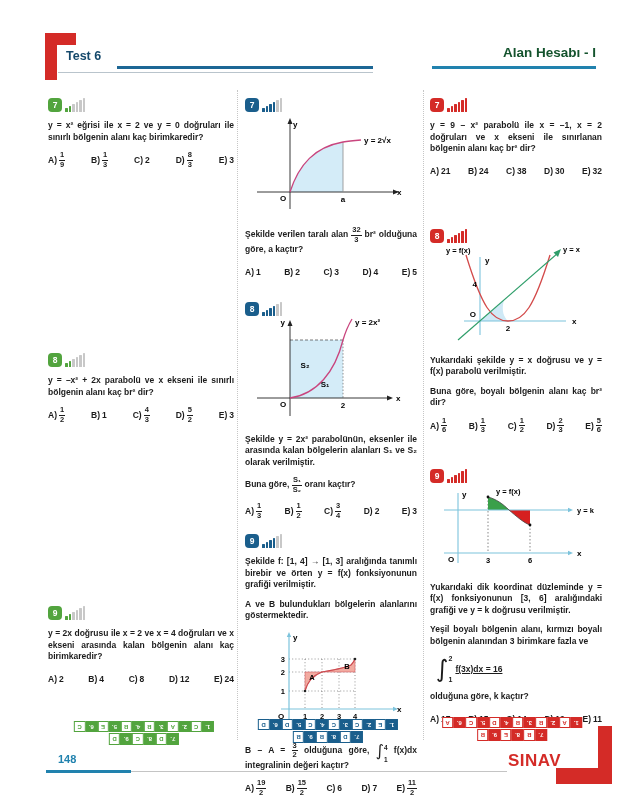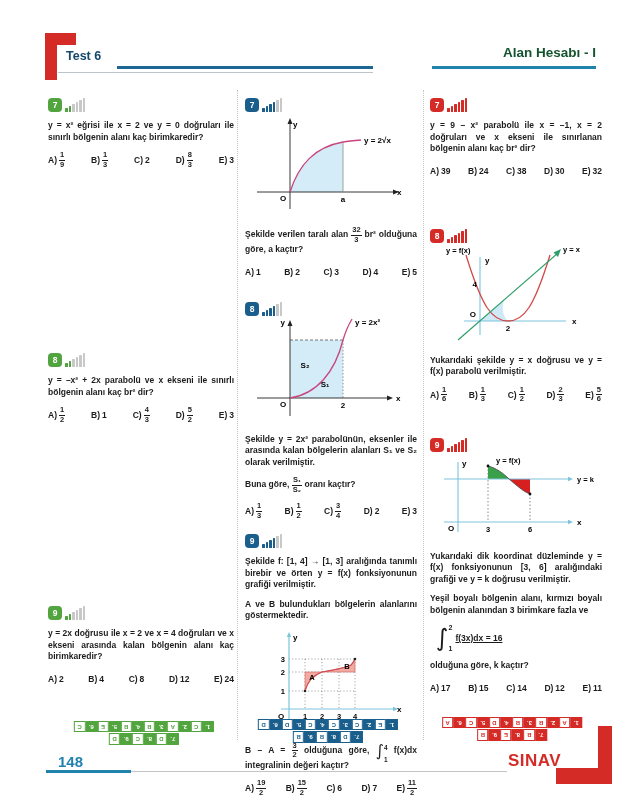--- a/index.html
+++ b/index.html
@@ -40,21 +40,21 @@
   .int-body{font-weight:bold;font-size:8.5px;margin-left:3px;text-decoration:underline;}
   .int-display{display:flex;align-items:center;margin:6px 0 6px 6px;}
   svg text{font-family:"Liberation Sans","DejaVu Sans",sans-serif;}
   
   .akey{position:absolute;transform:rotate(180deg);display:flex;flex-direction:column;gap:1px;align-items:center;}
   .akrow{display:flex;}
   .akn{background:var(--c);color:#fff;border:0.5px solid var(--c);}
   .akl{background:#fff;color:var(--c);border:0.5px solid var(--c);}
   .akn,.akl{font-size:6px;font-weight:bold;padding:1.5px 2.5px;line-height:6.5px;}
   
-  .page-num{position:absolute;left:58px;top:753px;font-size:15px;font-weight:bold;color:#2182ae;}
+  .page-num{position:absolute;left:58px;top:753px;font-size:11px;font-weight:bold;color:#2182ae;}
   .pn-rule{position:absolute;left:46px;top:770px;width:85px;height:2.5px;background:#2182ae;}
   .foot-rule{position:absolute;left:131px;top:771px;width:376px;height:1px;background:#c4c4c4;}
   .brand{position:absolute;left:508px;top:751px;font-size:17px;font-weight:bold;color:#d42b27;letter-spacing:0.5px;}
   .corner-br-v{position:absolute;left:598px;top:726px;width:14px;height:58px;background:#d42b27;}
   .corner-br-h{position:absolute;left:556px;top:768px;width:56px;height:16px;background:#d42b27;}
 </style>
 </head>
 <body>
 
 <div class="page">
@@ -426,21 +426,21 @@
             <i class="f"></i>
             <i class="f"></i>
             <i class="f"></i>
             <i class="f"></i>
           </span>
       </div>
       <p class="qtext">y = 9 – x² parabolü ile x = –1, x = 2 doğruları ve x ekseni ile sınırlanan bölgenin alanı kaç br² dir?</p>
       <div class="answers">
         <span class="ans">
             <span>A)</span>
-            <span>39</span>
+            <span>21</span>
           </span>
         <span class="ans">
             <span>B)</span>
             <span>24</span>
           </span>
         <span class="ans">
             <span>C)</span>
             <span>38</span>
           </span>
         <span class="ans">
@@ -475,20 +475,21 @@
         <path d="M131,6 L123.5,9.5 L128,14 Z" fill="#2f9e6a"></path>
         <text x="16" y="10" font-size="7.5" font-weight="bold">y = f(x)</text>
         <text x="55" y="20" font-size="8" font-weight="bold">y</text>
         <text x="133" y="9" font-size="7.5" font-weight="bold">y = x</text>
         <text x="47" y="44" font-size="8" font-weight="bold" text-anchor="end">4</text>
         <text x="46" y="74" font-size="8" font-weight="bold" text-anchor="end">O</text>
         <text x="78" y="88" font-size="8" font-weight="bold" text-anchor="middle">2</text>
         <text x="142" y="81" font-size="8" font-weight="bold">x</text>
       </svg>
       <p class="qtext">Yukarıdaki şekilde y = x doğrusu ve y = f(x) parabolü verilmiştir.</p>
+      <p class="qtext">Buna göre, boyalı bölgenin alanı kaç br² dir?</p>
       <div class="answers">
         <span class="ans">
             <span>A)</span>
             <span class="frac">
               <b class="fn">1</b>
               <b class="fd">6</b>
             </span>
           </span>
         <span class="ans">
             <span>B)</span>

